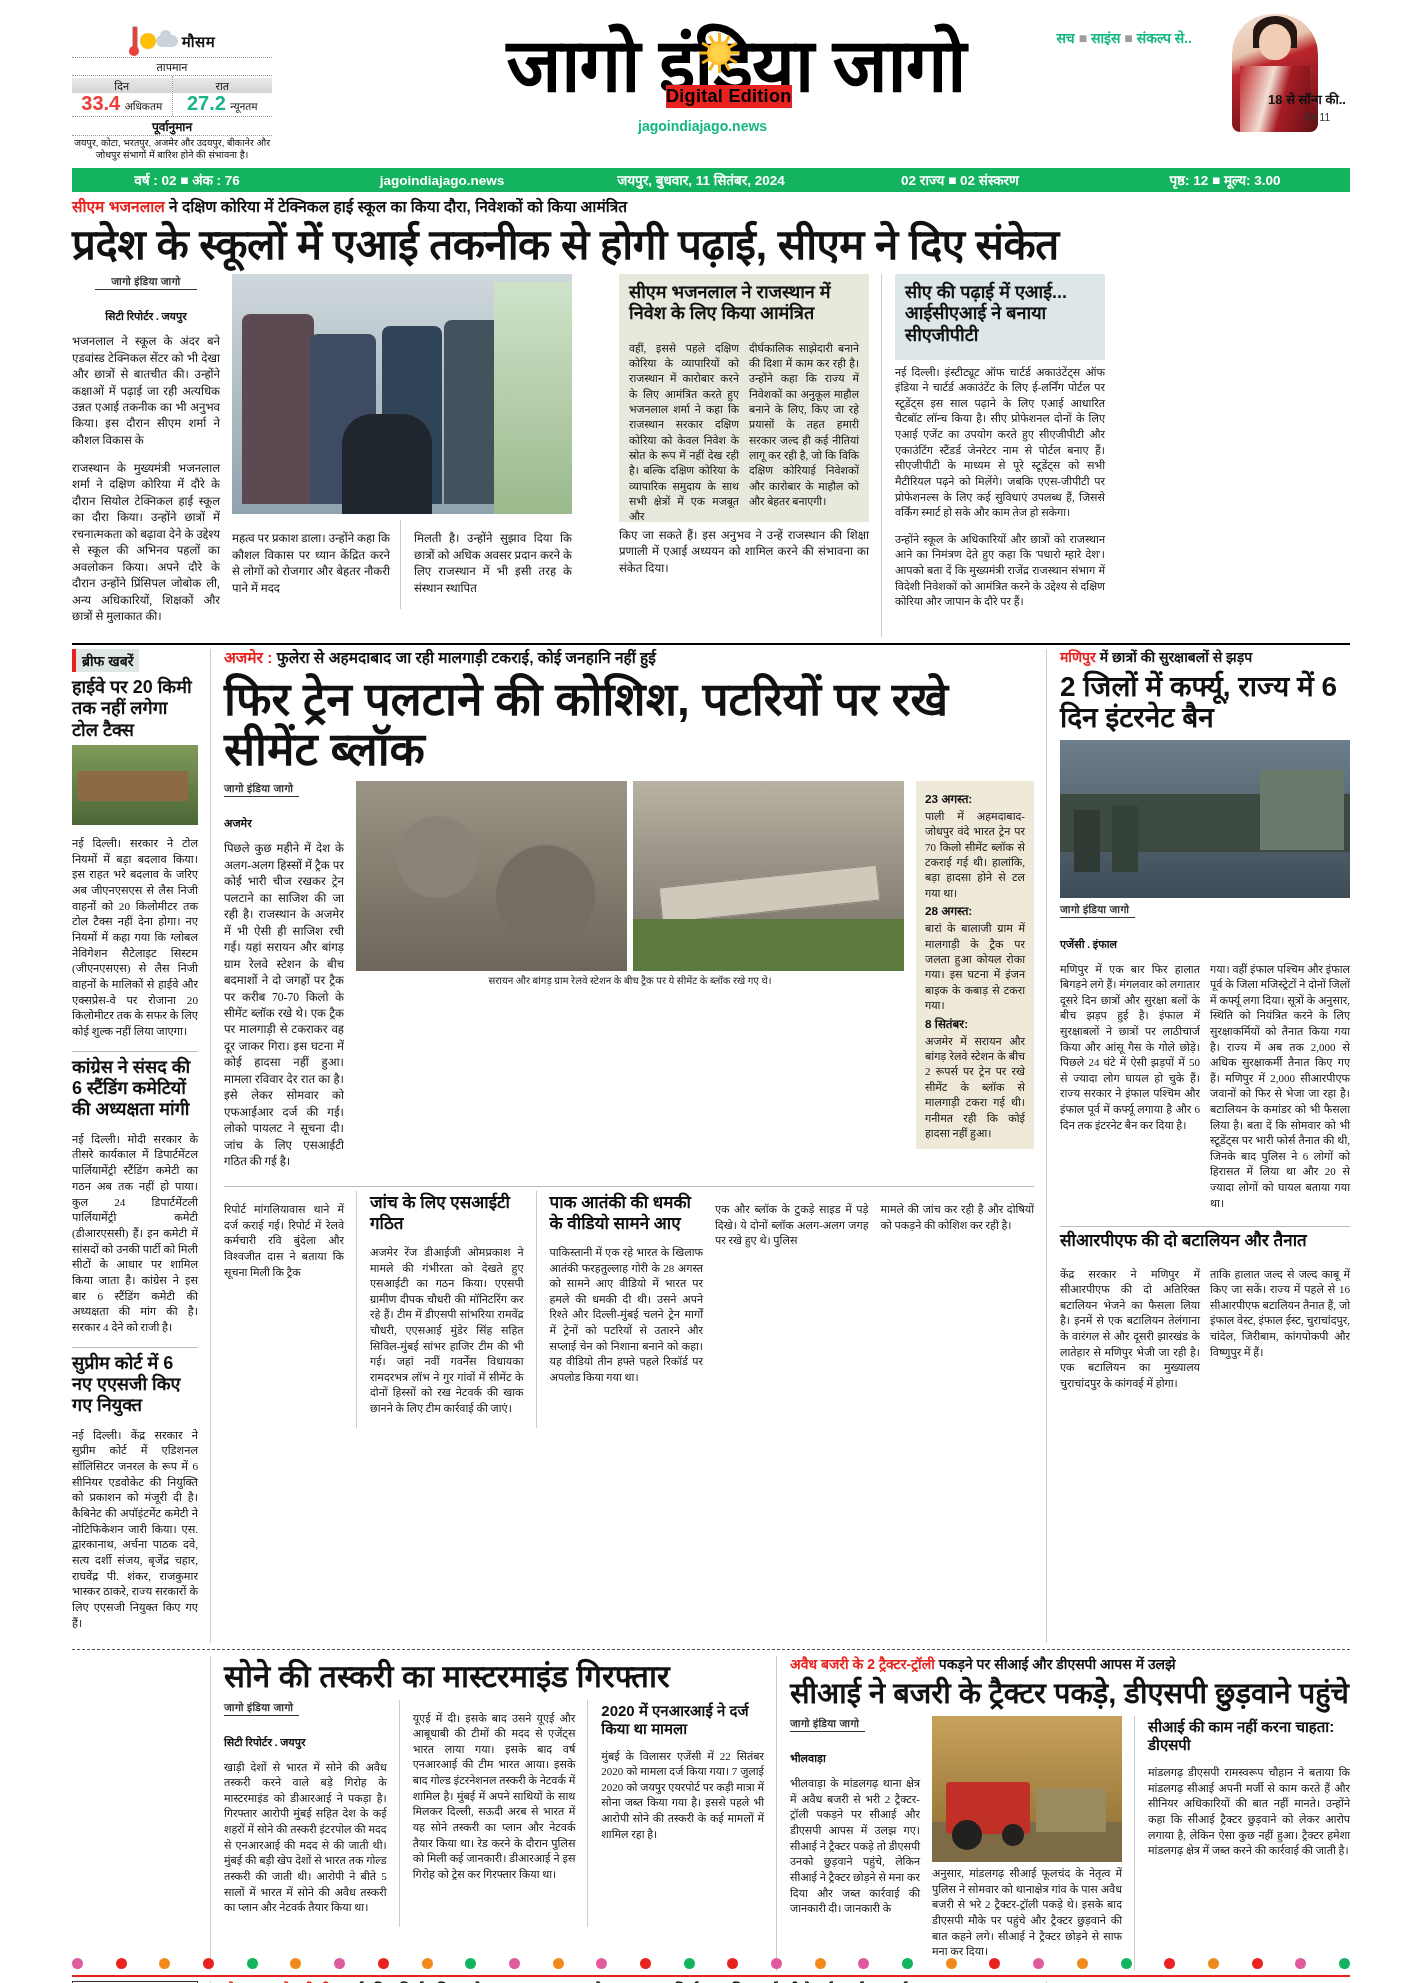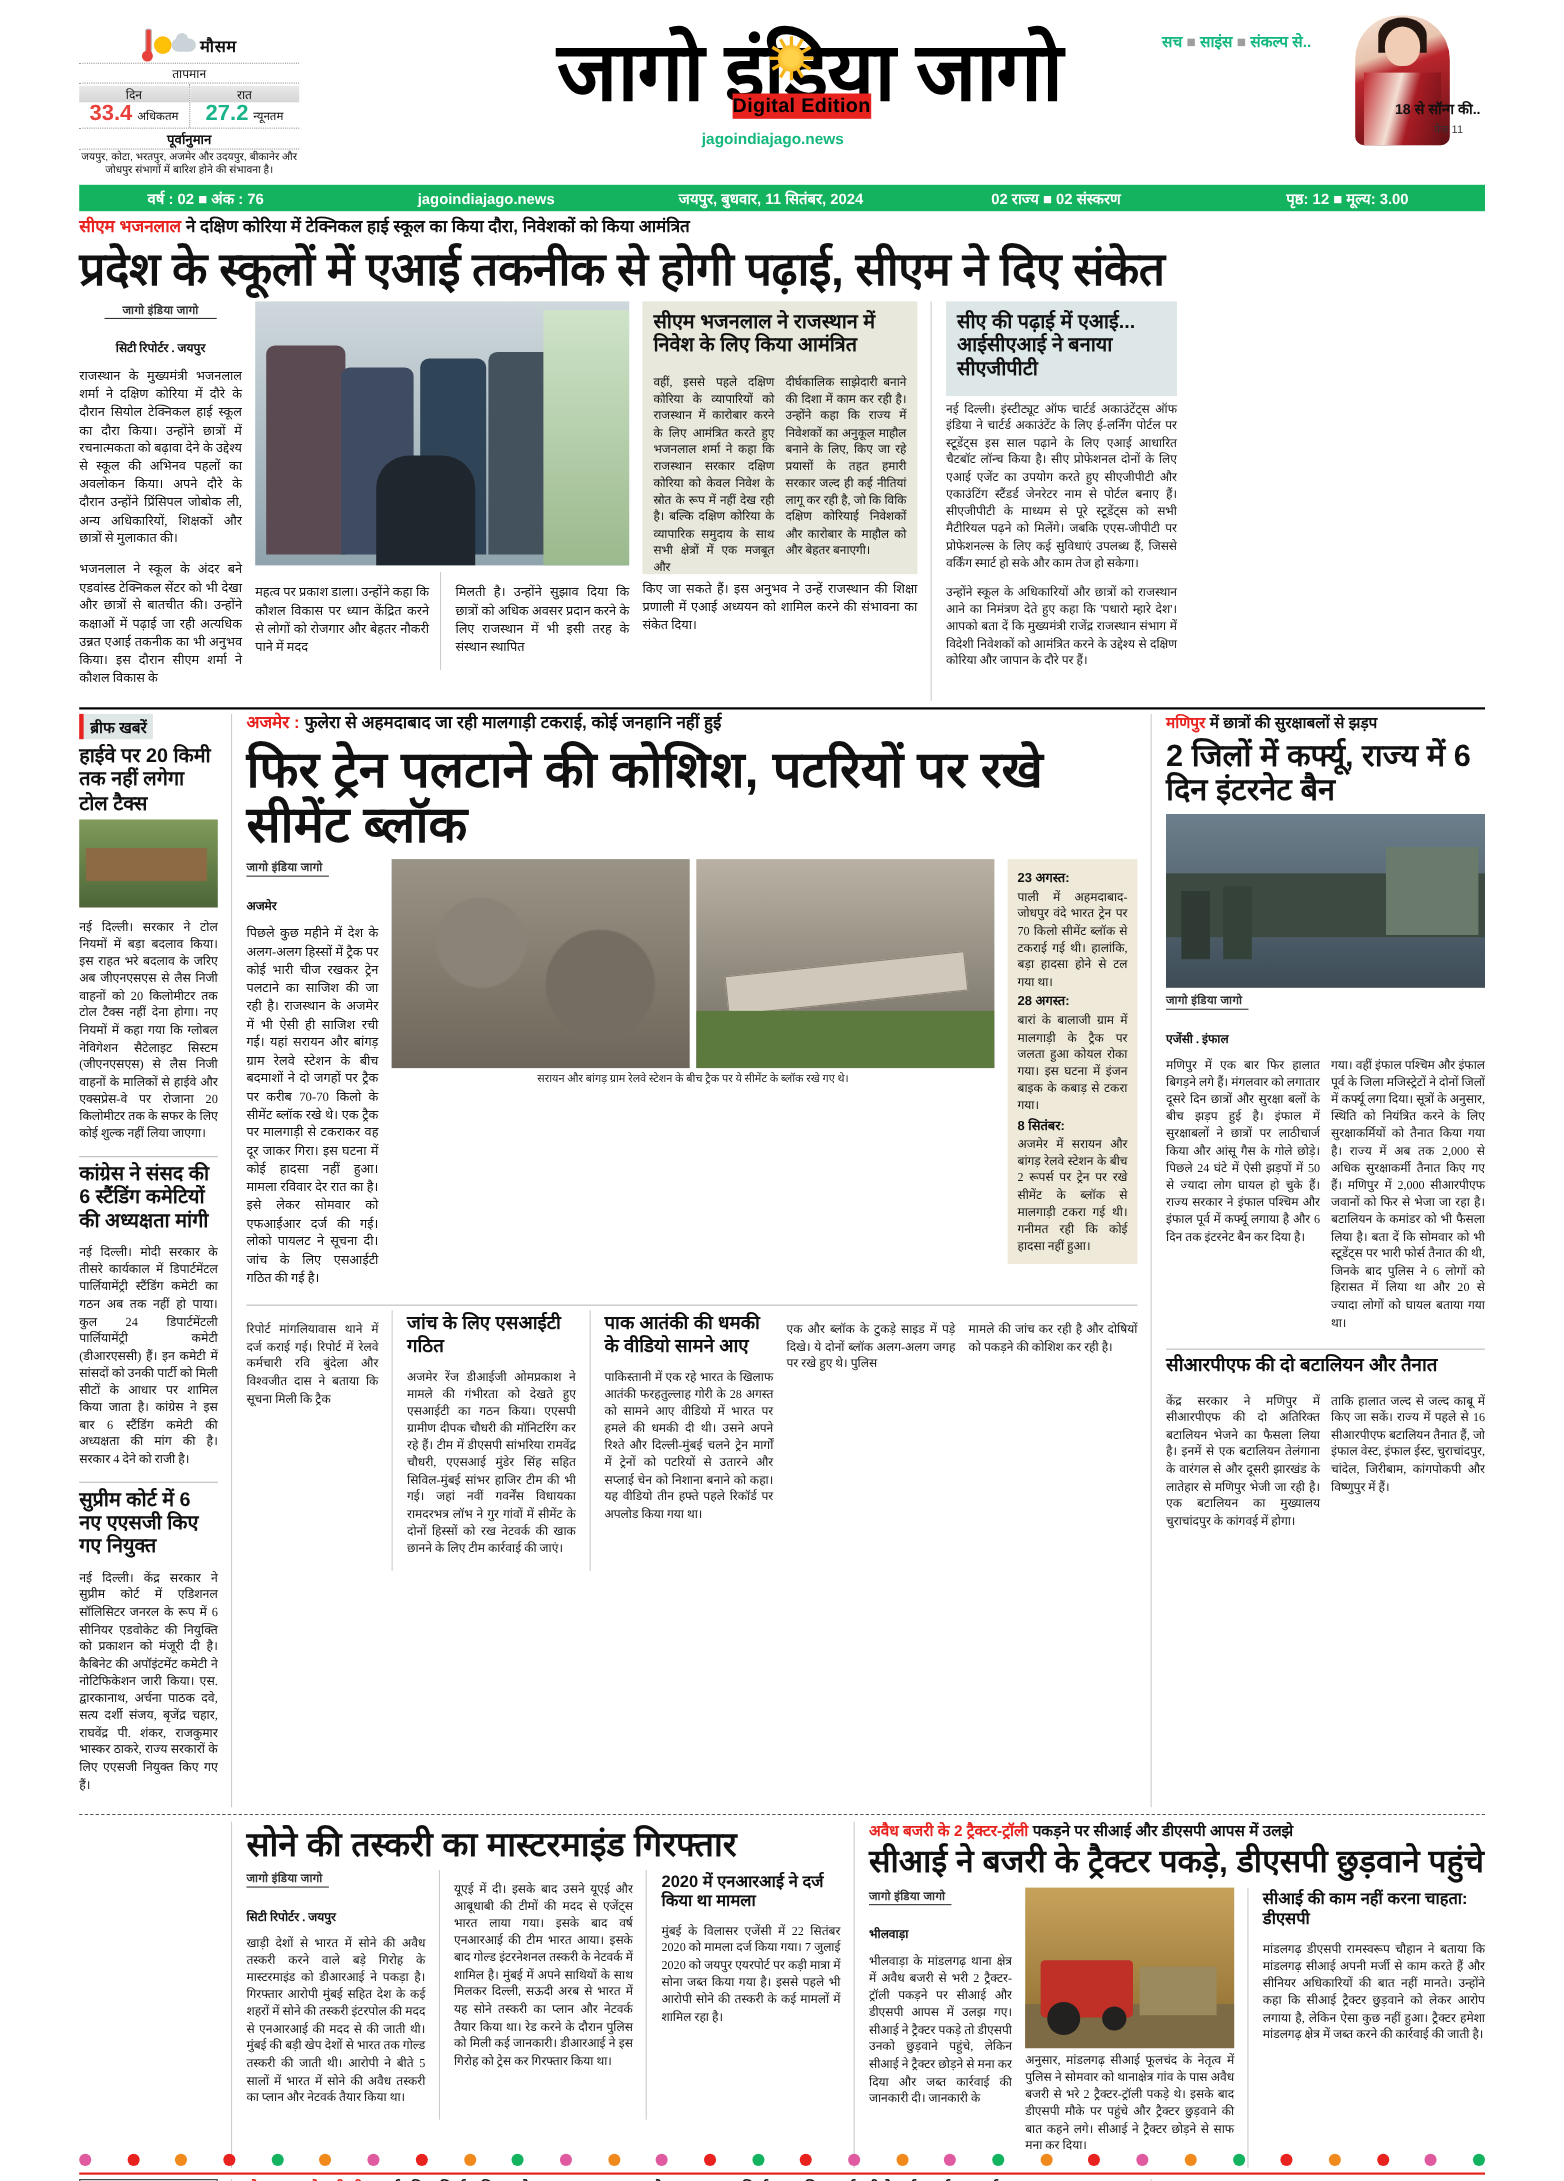--- a/index.html
+++ b/index.html
@@ -203,22 +203,22 @@
   </div>
   <h1 class="head">प्रदेश के स्कूलों में एआई तकनीक से होगी पढ़ाई, सीएम ने दिए संकेत</h1>
 
   <div class="cols" style="gap:12px;">
 
     <div class="col" style="flex:0 0 148px;">
       <div class="byline">
         <span class="brand">जागो इंडिया जागो</span>
         <span class="rep">सिटी रिपोर्टर . जयपुर</span>
       </div>
+      <p class="body">भजनलाल ने स्कूल के अंदर बने एडवांस्ड टेक्निकल सेंटर को भी देखा और छात्रों से बातचीत की। उन्होंने कक्षाओं में पढ़ाई जा रही अत्यधिक उन्नत एआई तकनीक का भी अनुभव किया। इस दौरान सीएम शर्मा ने कौशल विकास के</p>
       <p class="body">राजस्थान के मुख्यमंत्री भजनलाल शर्मा ने दक्षिण कोरिया में दौरे के दौरान सियोल टेक्निकल हाई स्कूल का दौरा किया। उन्होंने छात्रों में रचनात्मकता को बढ़ावा देने के उद्देश्य से स्कूल की अभिनव पहलों का अवलोकन किया। अपने दौरे के दौरान उन्होंने प्रिंसिपल जोबोक ली, अन्य अधिकारियों, शिक्षकों और छात्रों से मुलाकात की।</p>
-      <p class="body">भजनलाल ने स्कूल के अंदर बने एडवांस्ड टेक्निकल सेंटर को भी देखा और छात्रों से बातचीत की। उन्होंने कक्षाओं में पढ़ाई जा रही अत्यधिक उन्नत एआई तकनीक का भी अनुभव किया। इस दौरान सीएम शर्मा ने कौशल विकास के</p>
     </div>
 
     <div class="col" style="flex:0 0 340px;">
       <div class="photo img-office" style="height:240px;">
         <div style="position:absolute;left:10px;top:40px;width:72px;height:190px;background:#5b4a52;border-radius:8px 8px 0 0;"></div>
         <div style="position:absolute;left:78px;top:60px;width:66px;height:170px;background:#3f4a63;border-radius:8px 8px 0 0;"></div>
         <div style="position:absolute;left:150px;top:52px;width:60px;height:178px;background:#2f4456;border-radius:8px 8px 0 0;"></div>
         <div style="position:absolute;left:212px;top:46px;width:62px;height:184px;background:#44525e;border-radius:8px 8px 0 0;"></div>
         <div style="position:absolute;left:110px;top:140px;width:90px;height:100px;background:#20262e;border-radius:30px 30px 0 0;"></div>
         <div style="position:absolute;left:262px;top:8px;width:78px;height:232px;background:linear-gradient(#cfe3c9,#9ab98c);"></div>
@@ -226,21 +226,21 @@
       <div class="cols" style="gap:10px;margin-top:6px;">
         <div class="col vline" style="border-left:none;padding-left:0;">
           <p class="body">महत्व पर प्रकाश डाला। उन्होंने कहा कि कौशल विकास पर ध्यान केंद्रित करने से लोगों को रोजगार और बेहतर नौकरी पाने में मदद</p>
         </div>
         <div class="col vline">
           <p class="body">मिलती है। उन्होंने सुझाव दिया कि छात्रों को अधिक अवसर प्रदान करने के लिए राजस्थान में भी इसी तरह के संस्थान स्थापित</p>
         </div>
       </div>
     </div>
 
-    <div class="col" style="flex:0 0 250px;">
+    <div class="col" style="flex:0 0 250px;margin-left:35px;">
       <div class="boxnote" style="height:232px;overflow:hidden;">
         <h3>सीएम भजनलाल ने राजस्थान में निवेश के लिए किया आमंत्रित</h3>
         <div class="cols" style="gap:10px;">
           <div class="col">
               <p class="body" style="font-size:10.8px;">वहीं, इससे पहले दक्षिण कोरिया के व्यापारियों को राजस्थान में कारोबार करने के लिए आमंत्रित करते हुए भजनलाल शर्मा ने कहा कि राजस्थान सरकार दक्षिण कोरिया को केवल निवेश के स्रोत के रूप में नहीं देख रही है। बल्कि दक्षिण कोरिया के व्यापारिक समुदाय के साथ सभी क्षेत्रों में एक मजबूत और</p>
             </div>
           <div class="col">
               <p class="body" style="font-size:10.8px;">दीर्घकालिक साझेदारी बनाने की दिशा में काम कर रही है। उन्होंने कहा कि राज्य में निवेशकों का अनुकूल माहौल बनाने के लिए, किए जा रहे प्रयासों के तहत हमारी सरकार जल्द ही कई नीतियां लागू कर रही है, जो कि विकि दक्षिण कोरियाई निवेशकों और कारोबार के माहौल को और बेहतर बनाएगी।</p>
             </div>
         </div>

